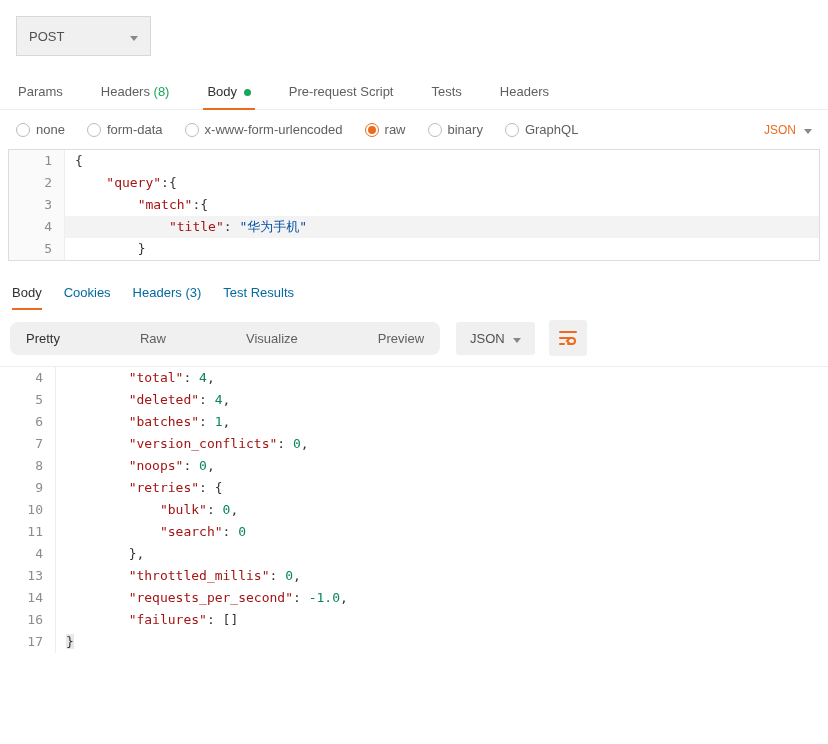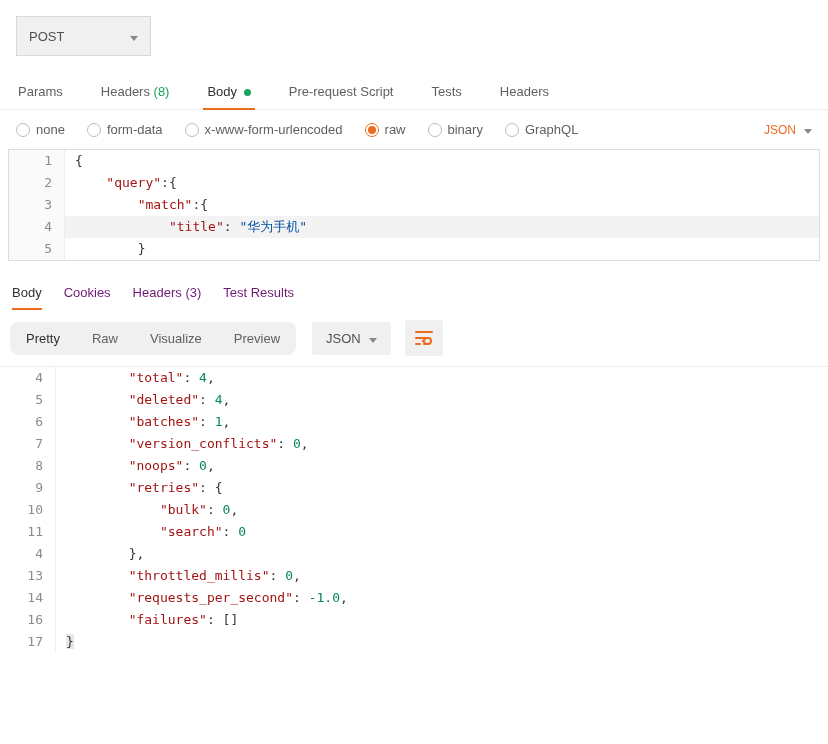--- a/index.html
+++ b/index.html
@@ -30,26 +30,26 @@
 .gutter { width: 56px; text-align: right; padding-right: 12px; color: #8c8c8c; background: #fafafa; border-right: 1px solid #eee; user-select: none; }
 .code { flex: 1; padding-left: 10px; white-space: pre; }
 .code-editor.req .code-row.hl .code { background: #f3f3f3; }
 .brace { color: #333; }
 .key { color: #a31515; }
 .str { color: #0451a5; }
 .num { color: #098658; }
 .punct { color: #333; }
 
 .resp-tab-row { display: flex; gap: 22px; padding: 12px 12px 0; margin-top: 8px; }
-.resp-tab { padding: 4px 0 10px; cursor: pointer; color: #701a75; position: relative; }
+.resp-tab { padding: 4px 0 10px; cursor: pointer; color: #0369a1; position: relative; }
 .resp-tab.active { color: #303030; }
 .resp-tab.active::after { content: ""; position: absolute; left: 0; right: 0; bottom: 0; height: 2px; background: #ed6b1f; }
 
 .resp-toolbar { display: flex; align-items: center; gap: 8px; padding: 10px 10px; }
-.btn-group { display: flex; background: #f0f0f0; border-radius: 8px; }
+.btn-group { display: flex; background: #f0f0f0; border-radius: 8px; gap: 48px; }
 .btn { padding: 9px 16px; cursor: pointer; color: #606060; }
 .btn.active { color: #303030; }
 .json-drop { display: flex; align-items: center; gap: 8px; background: #f0f0f0; padding: 9px 14px; border-radius: 3px; cursor: pointer; margin-left: 8px; }
 .wrap-btn { width: 38px; height: 36px; background: #f0f0f0; border-radius: 3px; display: flex; align-items: center; justify-content: center; cursor: pointer; margin-left: 6px; }
 .wrap-btn svg { stroke: #ed6b1f; }
 
 .code-editor.resp { border: none; border-top: 1px solid #eee; margin: 0; }
 .code-editor.resp .gutter { background: #fff; }
 .code-editor.resp .code-row:last-child .code span.brace { background: #e8e8e8; }
 

